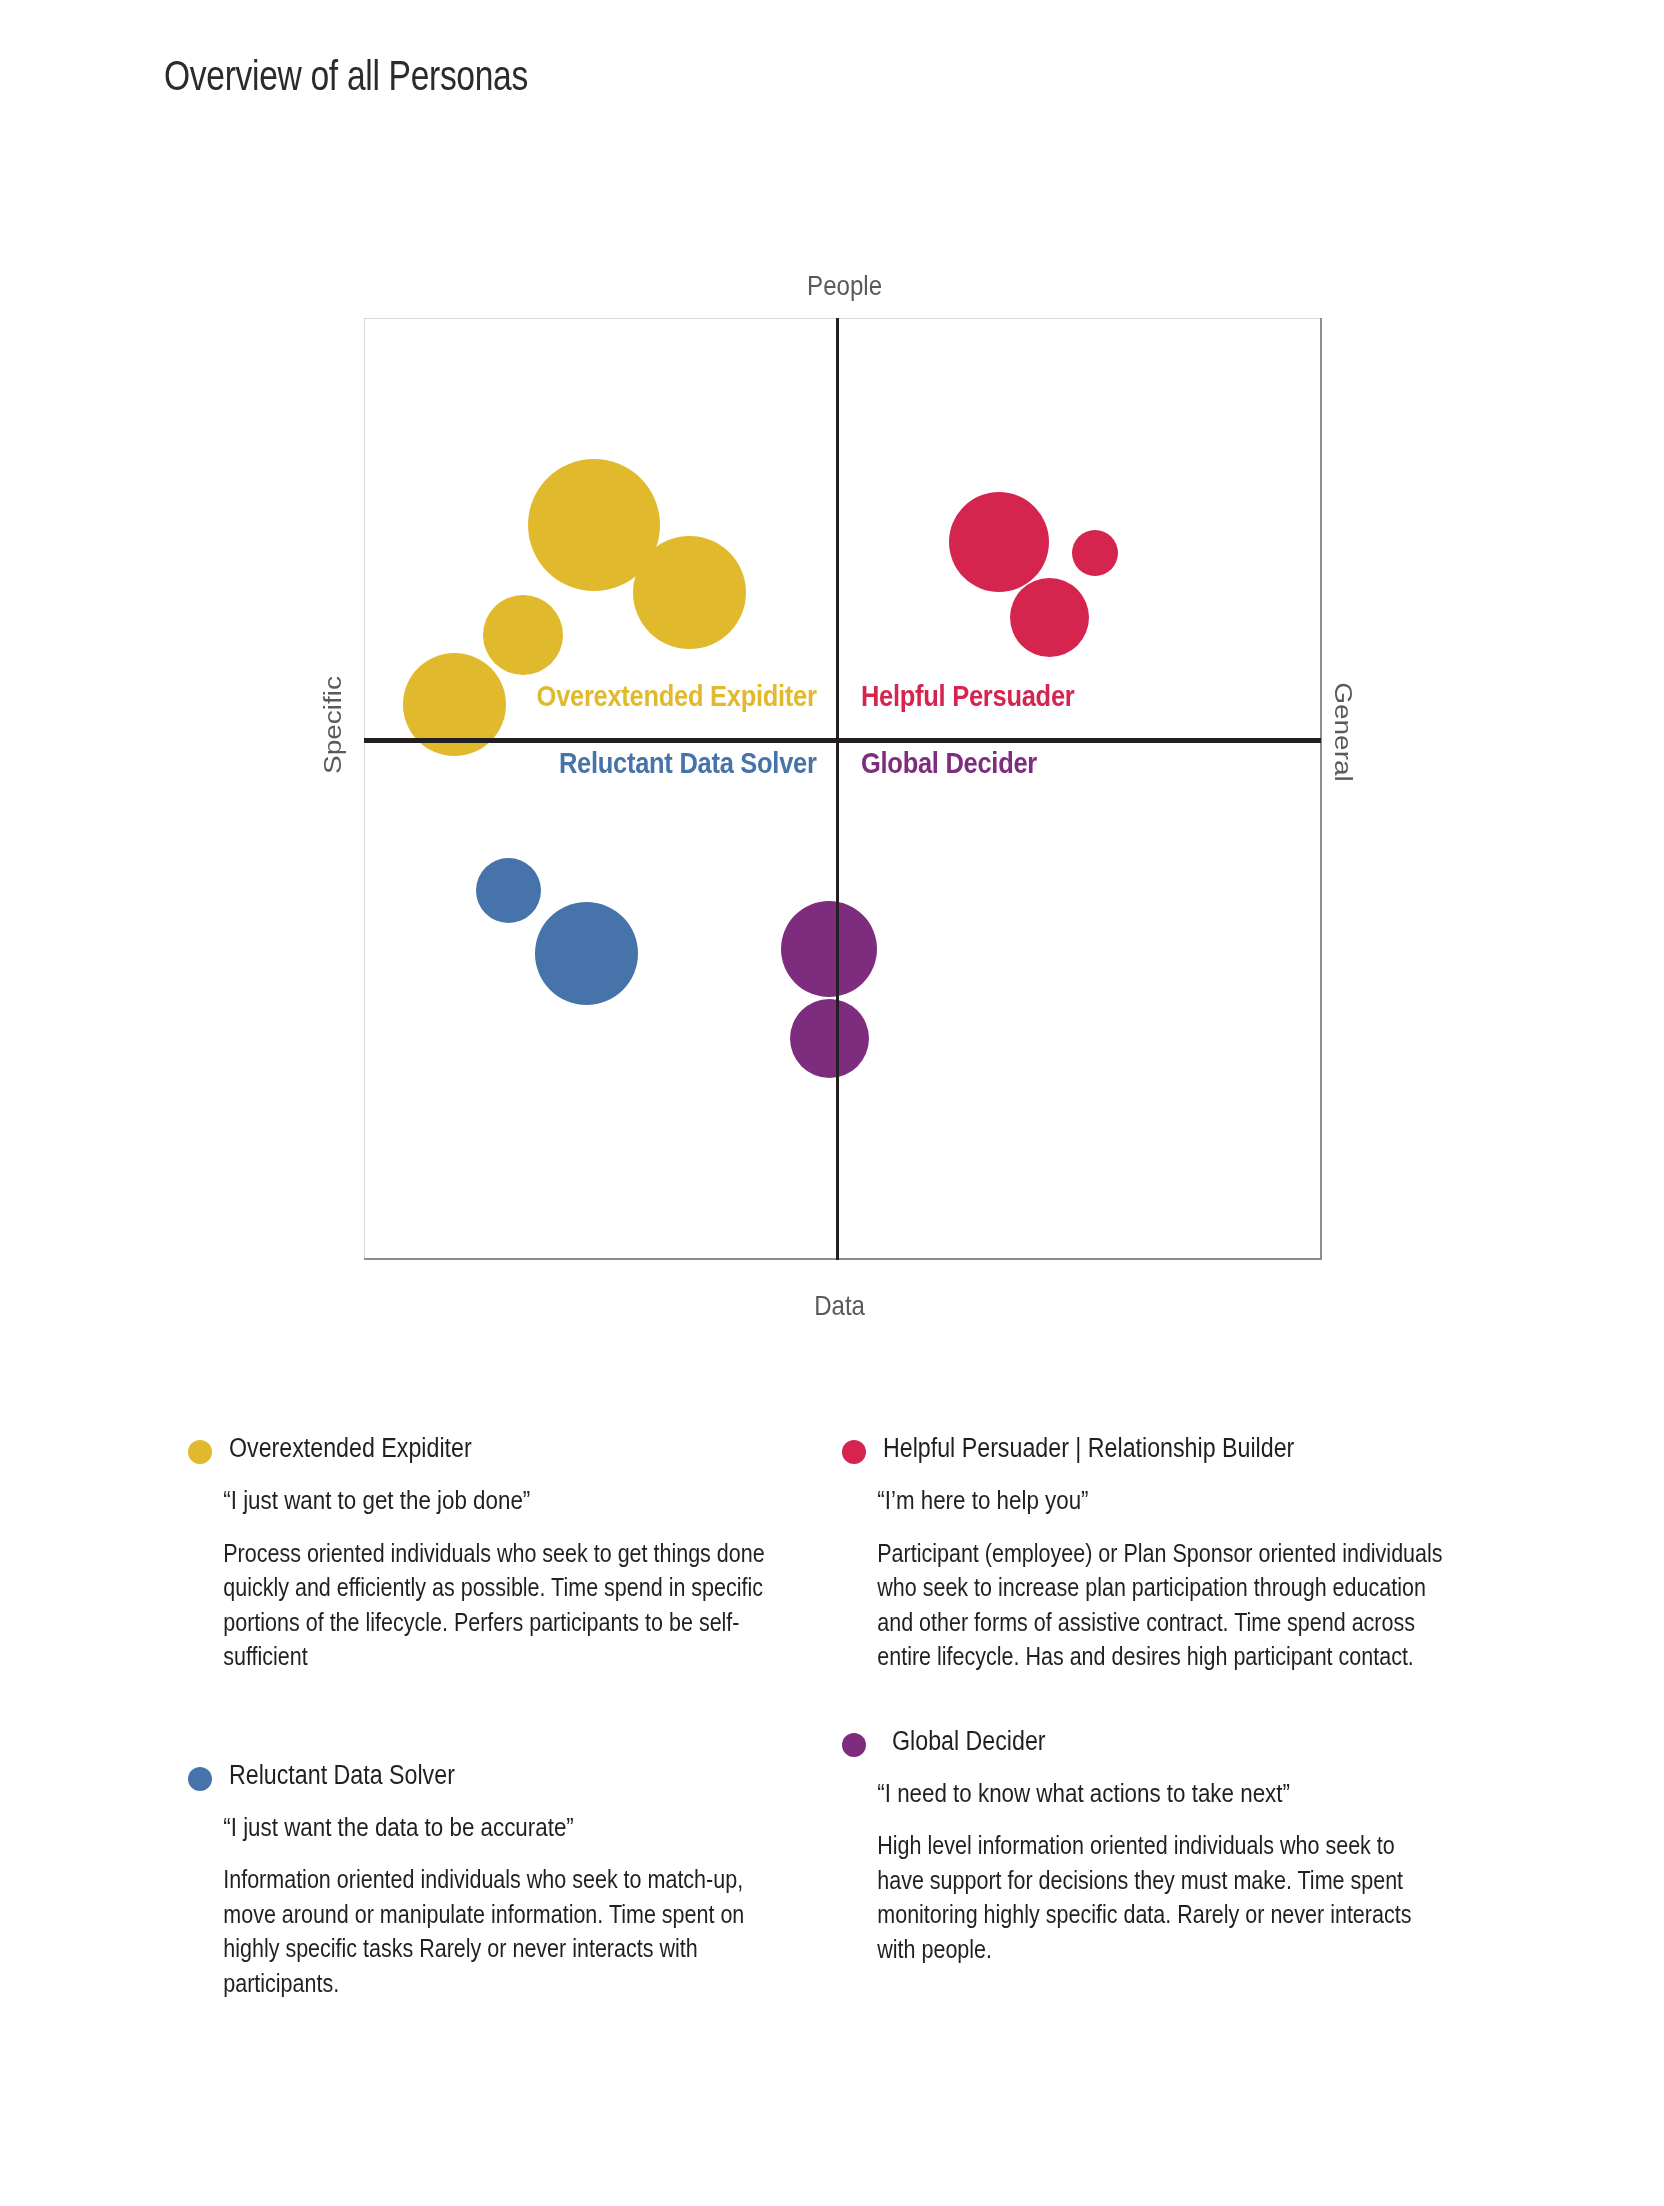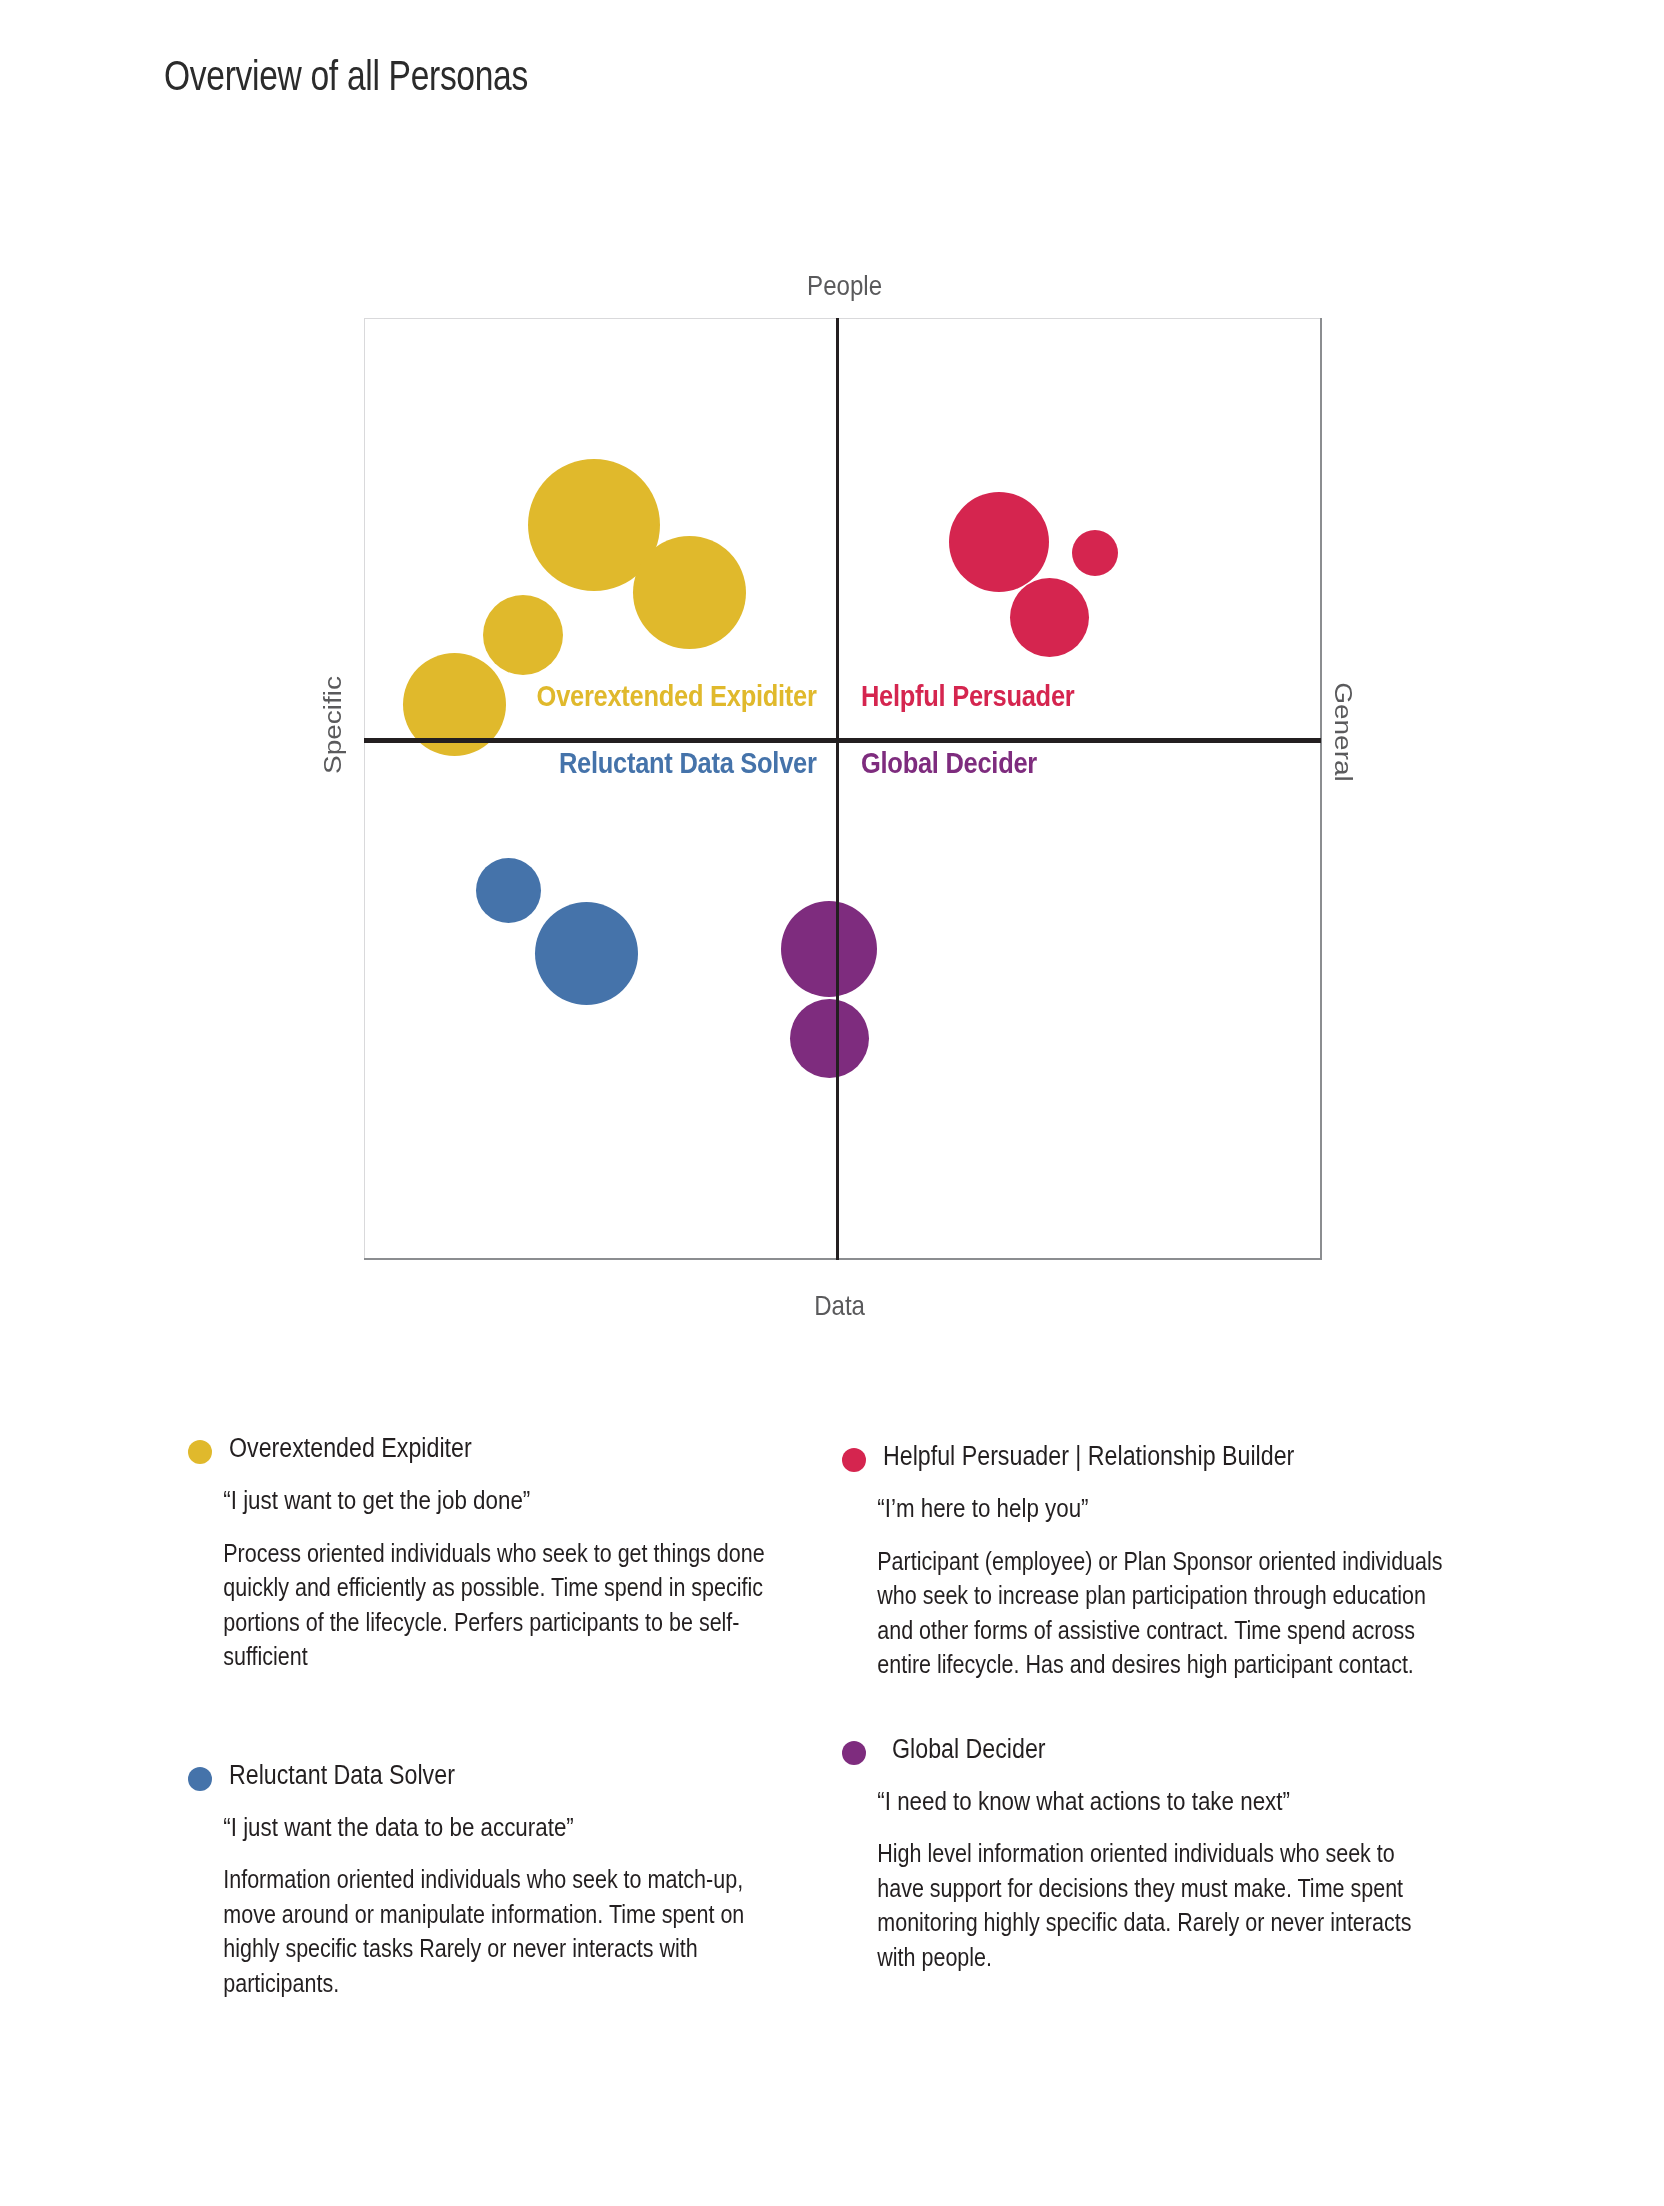--- a/index.html
+++ b/index.html
@@ -256,21 +256,21 @@
         <div class="legend-quote">“I just want to get the job done”</div>
         <div class="legend-desc">Process oriented individuals who seek to get things done quickly and efficiently as possible. Time spend in specific portions of the lifecycle. Perfers participants to be self-sufficient</div>
       </div>
       <div class="legend-entry">
         <div class="legend-head"><span class="legend-dot" style="background: rgb(69, 115, 170);"></span><span class="legend-title">Reluctant Data Solver</span></div>
         <div class="legend-quote">“I just want the data to be accurate”</div>
         <div class="legend-desc" style="width: 654px;">Information oriented individuals who seek to match-up, move around or manipulate information. Time spent on highly specific tasks Rarely or never interacts with participants.</div>
       </div>
     </div>
   <div class="legend-col" id="legend-col-right">
-      <div class="legend-entry" style="margin-bottom: 52px; margin-top: 8px;">
+      <div class="legend-entry" style="margin-bottom: 52px;">
         <div class="legend-head"><span class="legend-dot" style="background: rgb(213, 37, 79);"></span><span class="legend-title" style="padding-left: 0px;">Helpful Persuader | Relationship Builder</span></div>
         <div class="legend-quote">“I’m here to help you”</div>
         <div class="legend-desc" style="width: 681px;">Participant (employee) or Plan Sponsor oriented individuals who seek to increase plan participation through education and other forms of assistive contract. Time spend across entire lifecycle. Has and desires high participant contact.</div>
       </div>
       <div class="legend-entry">
         <div class="legend-head" style="padding-left: 50px;"><span class="legend-dot" style="background: rgb(126, 44, 126);"></span><span class="legend-title" style="padding-left: 0px;">Global Decider</span></div>
         <div class="legend-quote">“I need to know what actions to take next”</div>
         <div class="legend-desc" style="width: 627px;">High level information oriented individuals who seek to have support for decisions they must make. Time spent monitoring highly specific data. Rarely or never interacts with people.</div>
       </div>
     </div>

